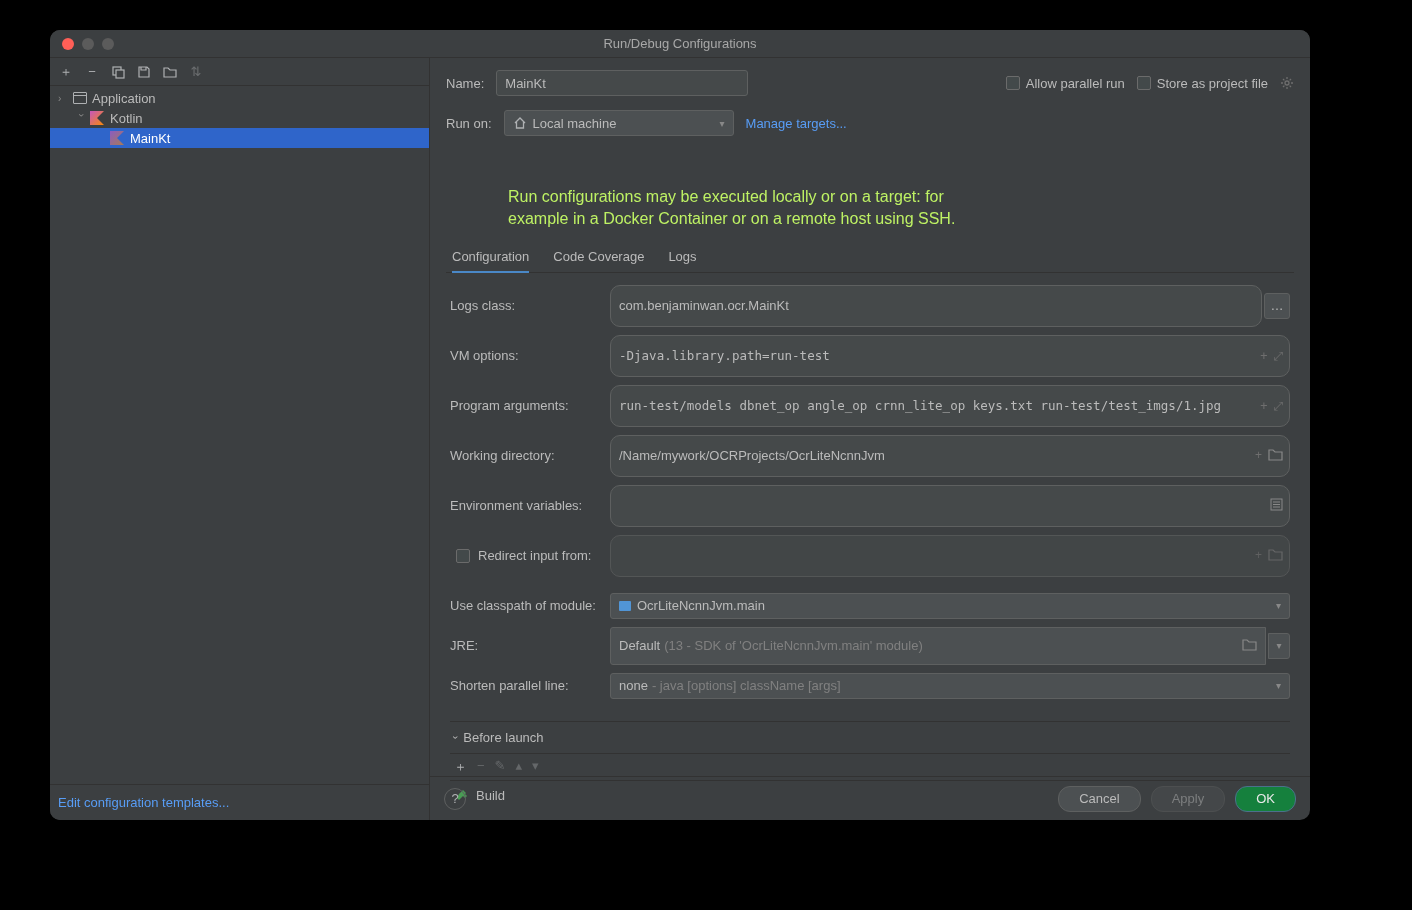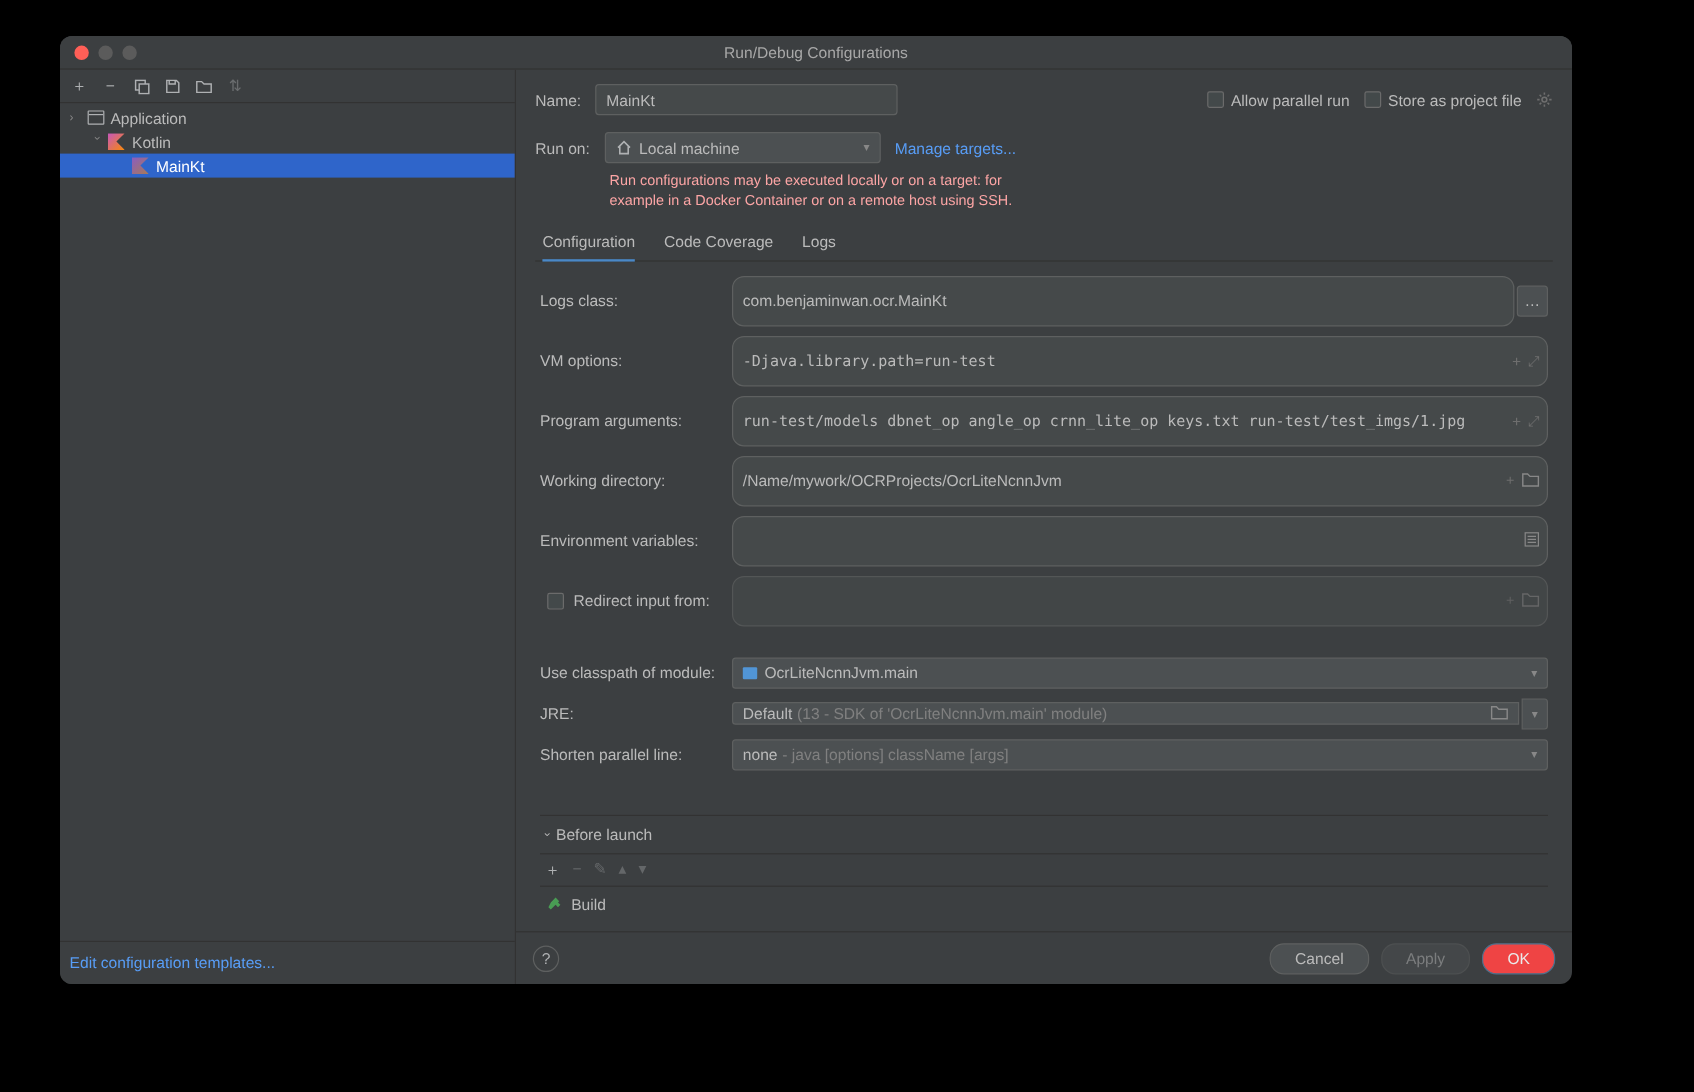--- a/index.html
+++ b/index.html
@@ -183,25 +183,26 @@
       gap: 6px;
       min-width: 230px;
       position: relative;
     }
     .dropdown-caret {
       margin-left: auto;
       font-size: 10px;
       color: #888;
     }
     .hint {
-      color: #fca5a5;
-      font-size: 12px;
+      color: #bef264;
+      font-size: 16px;
       margin-left: 62px;
       margin-bottom: 12px;
       line-height: 1.4;
+      margin-top: 44px;
     }
     .tabs {
       display: flex;
       gap: 24px;
       border-bottom: 1px solid #323232;
       padding-left: 6px;
     }
     .tab {
       color: #bbbbbb;
       padding: 6px 0 7px;
@@ -350,32 +351,32 @@
       padding: 0 20px;
       border-radius: 12px;
       border: 1px solid #5e6060;
       background: #4c5052;
       color: #bbbbbb;
       display: flex;
       align-items: center;
       cursor: pointer;
     }
     .btn.disabled { opacity: 0.5; cursor: default; }
-    .btn.primary { background: #ef4444; border-color: #4c708c; color: #eaeaea; }
+    .btn.primary { background: #15803d; border-color: #4c708c; color: #eaeaea; }
     .jre-row {
       display: flex;
       gap: 2px;
       flex: 1;
     }
     .jre-field {
       flex: 1;
       background: #4c5052;
       border: 1px solid #5e6060;
       border-radius: 3px 0 0 3px;
-      height: 19px;
+      height: 38px;
       display: flex;
       align-items: center;
       padding: 0 8px;
       position: relative;
     }
     .jre-btn {
       width: 22px; height: 26px;
       background: #4c5052;
       border: 1px solid #5e6060;
       border-radius: 0 3px 3px 0;

